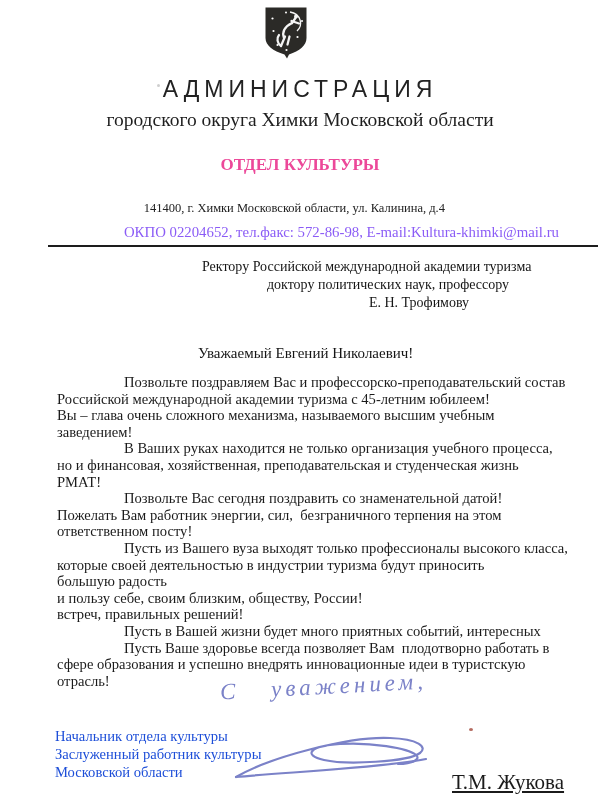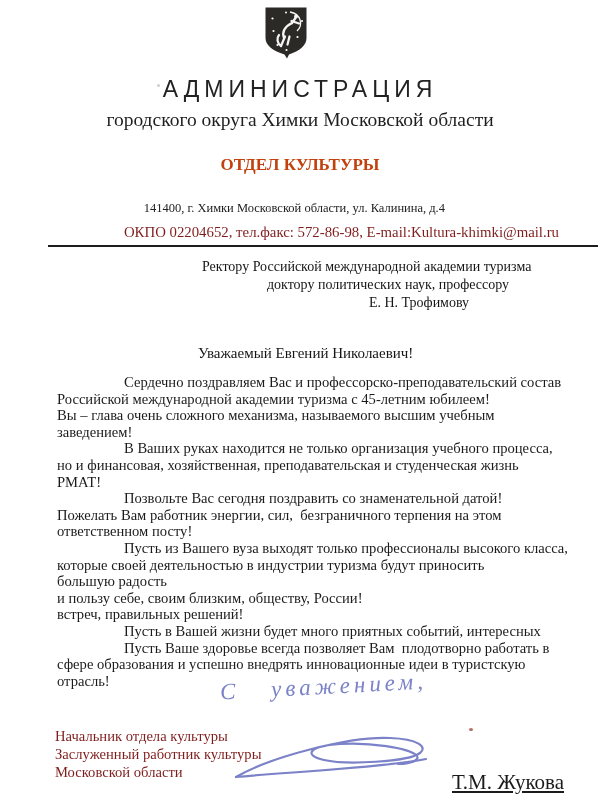--- a/index.html
+++ b/index.html
@@ -19,29 +19,29 @@
     text-align: center;
     font-family: "Liberation Sans", sans-serif;
     font-size: 23px; letter-spacing: 5px; color: #222;
   }
   .org-subtitle {
     position: absolute; left: 0; top: 109px; width: 600px;
     text-align: center; font-size: 19.5px; color: #1e1e1e;
   }
   .department {
     position: absolute; left: 0; top: 155px; width: 600px;
-    text-align: center; font-size: 17px; font-weight: bold; color: #c2410c;
+    text-align: center; font-size: 17px; font-weight: bold; color: #ec4899;
   }
   .address {
     position: absolute; left: 0; top: 201px; width: 488px;
     padding-right: 43px; text-align: right; font-size: 12.5px; color: #222;
   }
   .contacts {
     position: absolute; left: 0; top: 224px; width: 600px;
-    padding-right: 41px; text-align: right; font-size: 14.8px; color: #7f1d1d;
+    padding-right: 41px; text-align: right; font-size: 14.8px; color: #8b5cf6;
   }
   .rule {
     position: absolute; left: 48px; right: 2px; top: 245px;
     height: 2px; background: #1d1d1d;
   }
   .recipient {
     position: absolute; left: 202px; top: 258px; width: 358px;
     font-size: 14px; font-weight: normal; line-height: 18px; color: #161616;
   }
   .recipient .r1 { white-space: pre; }
@@ -58,21 +58,21 @@
   .body-line { white-space: pre; }
   .body-line.ind { padding-left: 67px; }
   .closing {
     position: absolute; left: 220px; top: 674px;
     font-size: 23px; font-style: italic;
     letter-spacing: 4px; word-spacing: 22px;
     transform: rotate(-3deg);
   }
   .sig-positions {
     position: absolute; left: 55px; top: 727px;
-    font-size: 14.6px; line-height: 18.2px; color: #7f1d1d;
+    font-size: 14.6px; line-height: 18.2px; color: #1d4ed8;
   }
   .sig-line { white-space: pre; }
   .scribble { position: absolute; left: 230px; top: 731px; }
   .sig-name {
     position: absolute; left: 452px; top: 770px;
     font-size: 21px; color: #1b1b1b; white-space: pre; text-decoration: underline;
   }
   .speck-red {
     position: absolute; left: 469px; top: 728px; width: 4px; height: 3px;
     background: #a85245; border-radius: 50%; opacity: .85;
@@ -119,21 +119,21 @@
 
   <div class="recipient">
     <div class="r1">Ректору Российской международной академии туризма</div>
     <div class="r2">доктору политических наук, профессору</div>
     <div class="r3">Е. Н. Трофимову</div>
   </div>
 
   <div class="salutation">Уважаемый Евгений Николаевич!</div>
 
   <div class="body">
-      <div class="body-line ind">Сердечно поздравляем Вас и профессорско-преподавательский состав</div>
+      <div class="body-line ind">Позвольте поздравляем Вас и профессорско-преподавательский состав</div>
       <div class="body-line">Российской международной академии туризма с 45-летним юбилеем!</div>
       <div class="body-line">Вы – глава очень сложного механизма, называемого высшим учебным</div>
       <div class="body-line">заведением!</div>
       <div class="body-line ind">В Ваших руках находится не только организация учебного процесса,</div>
       <div class="body-line">но и финансовая, хозяйственная, преподавательская и студенческая жизнь</div>
       <div class="body-line">РМАТ!</div>
       <div class="body-line ind">Позвольте Вас сегодня поздравить со знаменательной датой!</div>
       <div class="body-line">Пожелать Вам работник энергии, сил,  безграничного терпения на этом</div>
       <div class="body-line">ответственном посту!</div>
       <div class="body-line ind">Пусть из Вашего вуза выходят только профессионалы высокого класса,</div>

